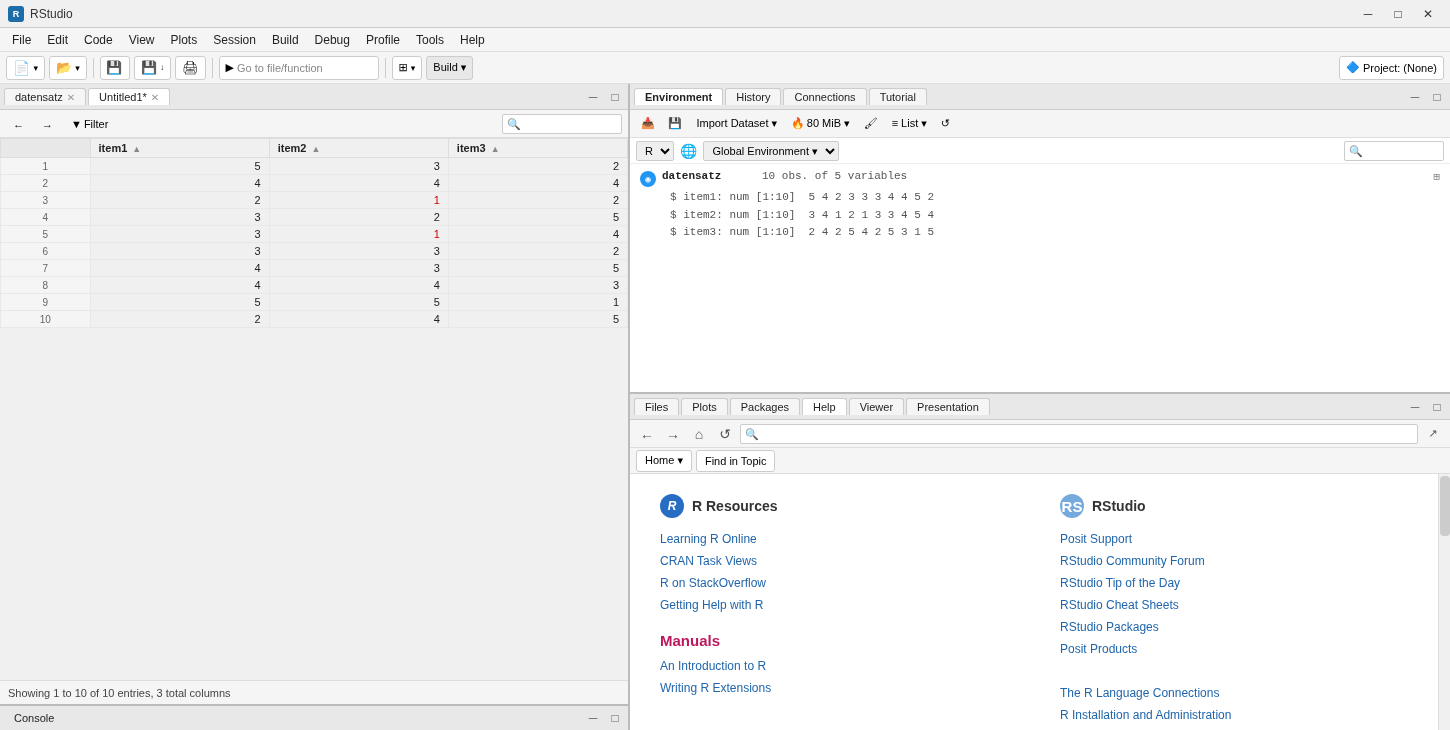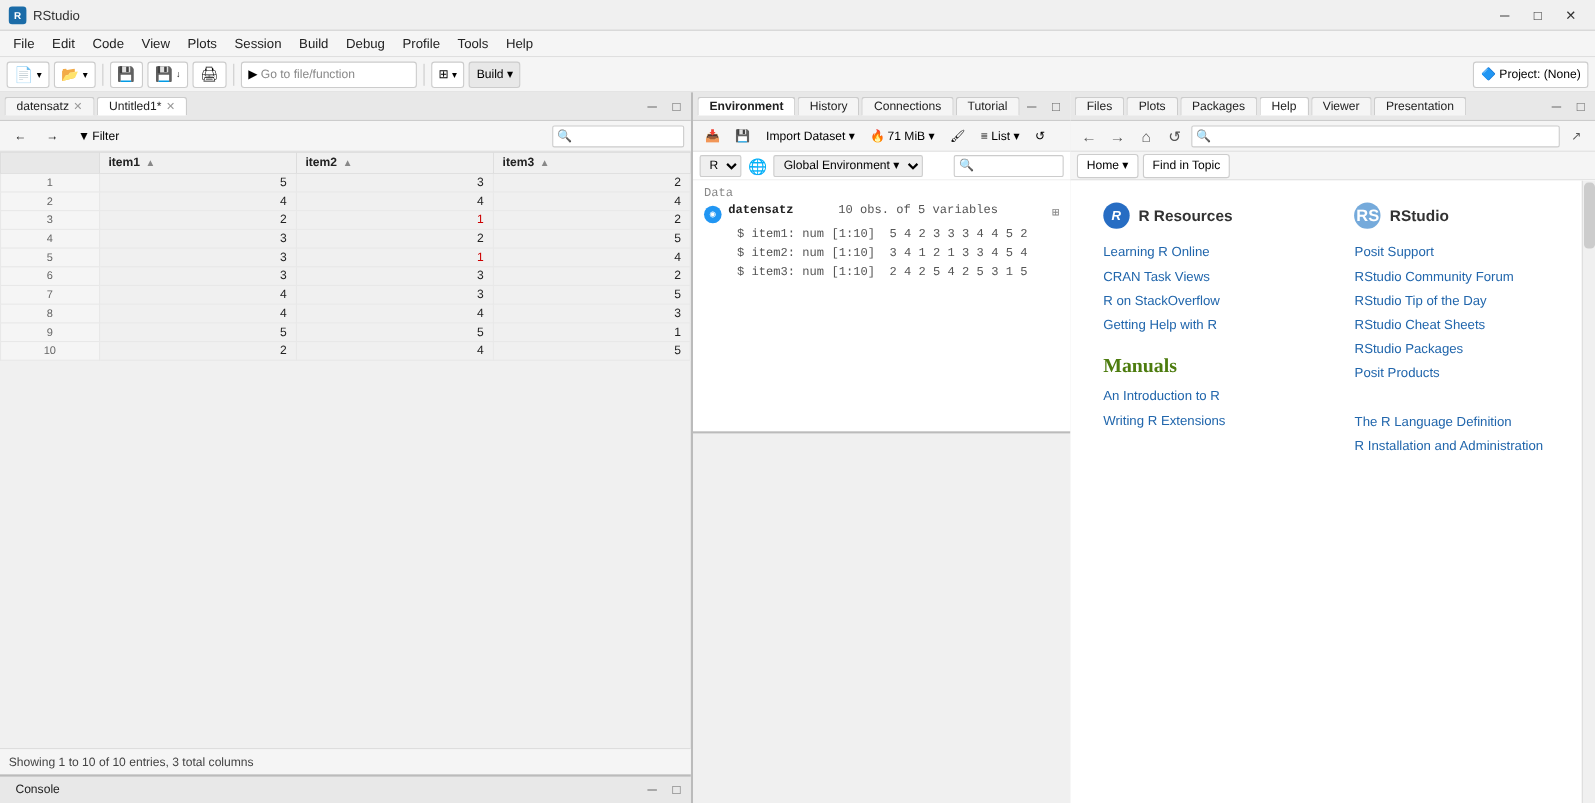--- a/index.html
+++ b/index.html
@@ -54,21 +54,21 @@
 
     
     .status-bar { height: 24px; background: #f5f5f5; border-top: 1px solid #ddd; display: flex; align-items: center; padding: 0 8px; font-size: 11px; color: #444; }
 
     
     .console-tab-bar { background: #e8e8e8; height: 26px; display: flex; align-items: center; border-top: 2px solid #bbb; padding-left: 4px; }
     .console-tab { padding: 2px 10px; font-size: 11px; cursor: pointer; }
     .console-tab-actions { margin-left: auto; padding-right: 4px; display: flex; gap: 4px; }
 
     
-    #right-panel { flex: 1; display: flex; flex-direction: row; }
+    #right-panel { flex: 1; display: flex; flex-direction: column; }
 
     
     #upper-right { height: 310px; border-bottom: 2px solid #bbb; display: flex; flex-direction: column; }
     .env-tabs { background: #e8e8e8; height: 26px; display: flex; align-items: center; border-bottom: 1px solid #ccc; padding-left: 4px; }
     .env-tab { padding: 2px 10px; font-size: 11px; cursor: pointer; background: #f5f5f5; border: 1px solid #ccc; border-bottom: none; border-radius: 3px 3px 0 0; margin-right: 2px; }
     .env-tab.active { background: #fff; font-weight: 600; }
     .env-tab-actions { margin-left: auto; padding-right: 4px; display: flex; align-items: center; gap: 4px; }
 
     
     .env-toolbar { height: 28px; background: #f5f5f5; border-bottom: 1px solid #ddd; display: flex; align-items: center; padding: 0 6px; gap: 4px; }
@@ -107,21 +107,21 @@
 
     
     .help-content { flex: 1; overflow-y: auto; background: #fff; padding: 20px 30px; position: relative; }
     .help-content-inner { display: flex; gap: 40px; }
     .help-col { flex: 1; }
     .help-section-title { font-size: 14px; font-weight: 600; color: #333; margin-bottom: 14px; display: flex; align-items: center; gap: 8px; }
     .r-logo { width: 24px; height: 24px; border-radius: 50%; background: #276DC3; color: white; font-size: 12px; font-weight: bold; display: flex; align-items: center; justify-content: center; font-style: italic; }
     .rstudio-logo { width: 24px; height: 24px; border-radius: 50%; background: #75AADB; color: white; font-size: 15px; font-weight: bold; display: flex; align-items: center; justify-content: center; }
     .help-link { color: #2166ac; text-decoration: none; display: block; margin-bottom: 8px; font-size: 12px; cursor: pointer; }
     .help-subsection { margin-top: 20px; }
-    .help-subsection-title { font-size: 18px; font-weight: 600; color: #4d7c0f; margin-bottom: 10px; font-family: Liberation Serif, serif; }
+    .help-subsection-title { font-size: 15px; font-weight: 600; color: #be185d; margin-bottom: 10px; }
     .scrollbar-right { position: absolute; right: 0; top: 0; bottom: 0; width: 12px; background: #f0f0f0; border-left: 1px solid #ddd; }
     .scrollbar-thumb { width: 10px; height: 60px; background: #ccc; border-radius: 4px; margin: 2px 1px; }
   </style>
 </head>
 <body>
 
 <div id="titlebar">
   <div class="app-icon">R</div>
   <span class="title">RStudio</span>
   <div class="win-controls">
@@ -324,21 +324,21 @@
           <span>📥</span>
         </button>
         <button class="env-btn">
           <span>💾</span>
         </button>
         <button class="env-btn">
           <span>Import Dataset ▾</span>
         </button>
         <button class="env-btn">
           <span>🔥</span>
-          <span>71 MiB ▾</span>
+          <span>80 MiB ▾</span>
         </button>
         <button class="env-btn">
           <span>🖌</span>
         </button>
         <button class="env-btn">
           <span>≡ List ▾</span>
         </button>
         <button class="env-btn">
           <span>↺</span>
         </button>
@@ -350,21 +350,20 @@
         </select>
         <span style="font-size:14px;">🌐</span>
         <select class="env-selector">
           <option>Global Environment ▾</option>
         </select>
         <div style="flex:1"></div>
         <input type="text" class="env-search" placeholder="🔍" style="">
       </div>
 
       <div class="env-data">
-        <div class="env-section">Data</div>
         <div class="env-item">
           <div class="obj-icon">◉</div>
           <span class="obj-name">datensatz</span>
           <span class="obj-desc">10 obs. of 5 variables</span>
           <span style="margin-left:auto; cursor:pointer; color:#888;">⊞</span>
         </div>
         <div class="env-subitem">$ item1: num [1:10] &nbsp;5 4 2 3 3 3 4 4 5 2</div>
         <div class="env-subitem">$ item2: num [1:10] &nbsp;3 4 1 2 1 3 3 4 5 4</div>
         <div class="env-subitem">$ item3: num [1:10] &nbsp;2 4 2 5 4 2 5 3 1 5</div>
       </div>
@@ -428,21 +427,21 @@
             </div>
             <a class="help-link">Posit Support</a>
             <a class="help-link">RStudio Community Forum</a>
             <a class="help-link">RStudio Tip of the Day</a>
             <a class="help-link">RStudio Cheat Sheets</a>
             <a class="help-link">RStudio Packages</a>
             <a class="help-link">Posit Products</a>
 
             <div class="help-subsection">
               <div style="height: 10px;"></div>
-              <a class="help-link">The R Language Definition</a>
+              <a class="help-link">The R Language Connections</a>
               <a class="help-link">R Installation and Administration</a>
 
             </div>
           </div>
         </div>
 
         <div class="scrollbar-right">
           <div class="scrollbar-thumb"></div>
         </div>
       </div>

